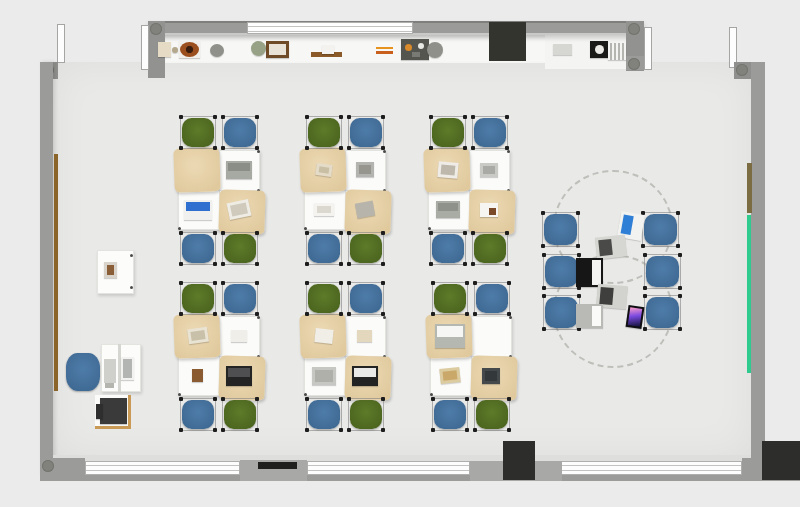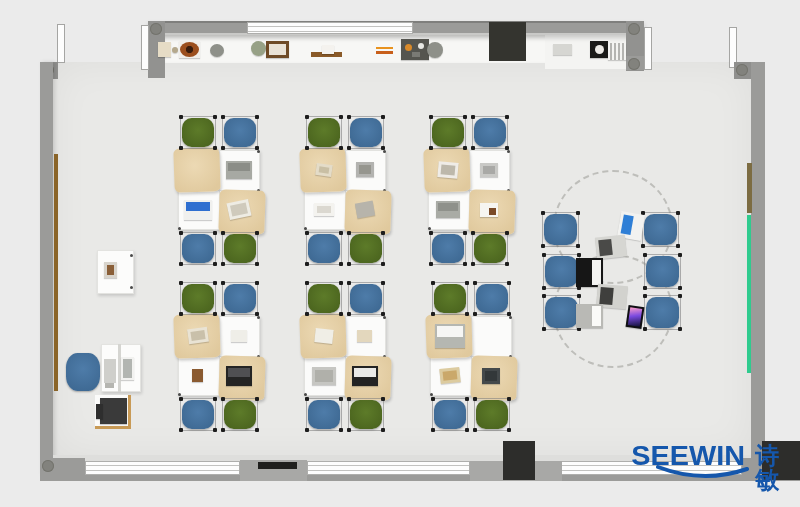--- a/index.html
+++ b/index.html
@@ -538,22 +538,13 @@
       <div style="left: 118px; top: 344px; width: 3px; height: 48px; background: rgb(213, 213, 209);"></div>
       <div style="left: 104px; top: 359px; width: 12px; height: 24px; background: rgb(207, 207, 203);"></div>
       <div class="item" style="left: 121px; top: 357px; width: 13px; height: 23px; background: rgb(242, 242, 240);">
         <div class="screen" style="inset: 2px; background: rgb(178, 181, 177);"></div>
       </div>
       <div style="left: 105px; top: 383px; width: 9px; height: 5px; background: rgb(181, 181, 176);"></div>
       <div style="left: 95px; top: 395px; width: 36px; height: 34px; background: rgb(251, 251, 250); border-right: 3px solid rgb(200, 154, 86); border-bottom: 3px solid rgb(200, 154, 86);"></div>
       <div class="item" style="left: 100px; top: 398px; width: 27px; height: 26px; background: rgb(58, 58, 58);"></div>
       <div class="item" style="left: 96px; top: 404px; width: 7px; height: 15px; background: rgb(46, 46, 46);"></div>
     </div>
-  <div class="logo">
-    <div class="logo-en-wrap">
-      <span class="logo-en">SEEWIN</span>
-      <svg class="logo-swoosh" width="95" height="16" viewBox="0 0 95 16">
-        <path d="M3 3 Q48 20 92 5" fill="none" stroke="#1557ac" stroke-width="4" stroke-linecap="round"></path>
-      </svg>
-    </div>
-    <span class="logo-cn">诗敏</span>
-  </div>
 </div>
 
 </body></html>

